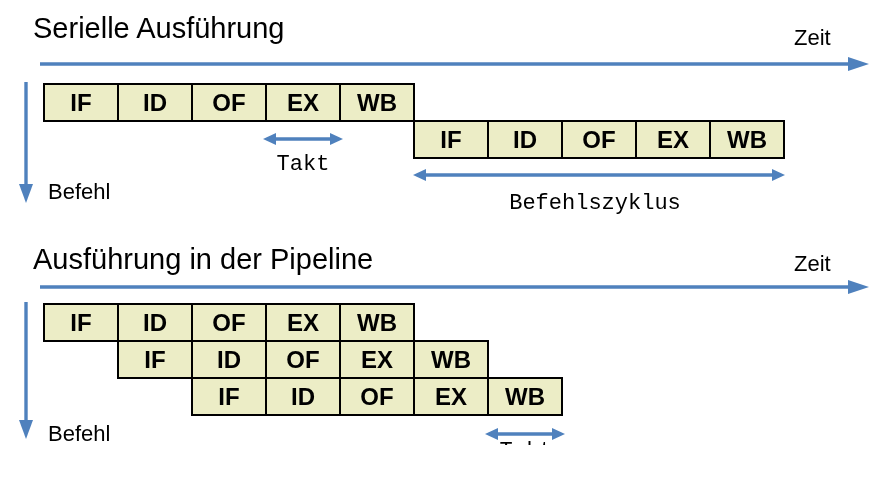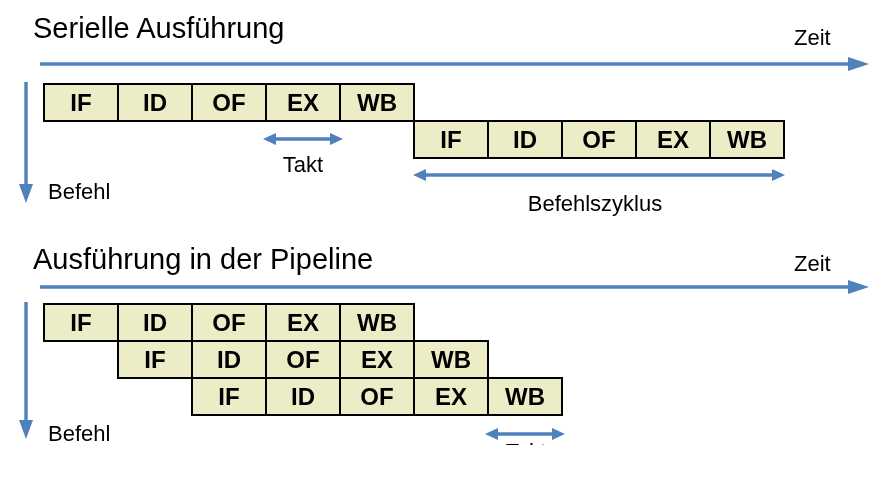--- a/index.html
+++ b/index.html
@@ -29,21 +29,21 @@
     line-height:1.1;
     color:var(--text);
     white-space:nowrap;
   }
   .axis-label{
     font-size:22px;
     line-height:1.1;
     color:var(--text);
     white-space:nowrap;
   }
-  .centered{transform:translateX(-50%);}
+  .centered{transform:translateX(-50%);font-family:Liberation Mono, monospace;}
   .cell{
     position:absolute;
     width:76px;
     height:39px;
     box-sizing:border-box;
     background:var(--box-fill);
     border:2px solid var(--box-border);
     display:flex;
     align-items:center;
     justify-content:center;

